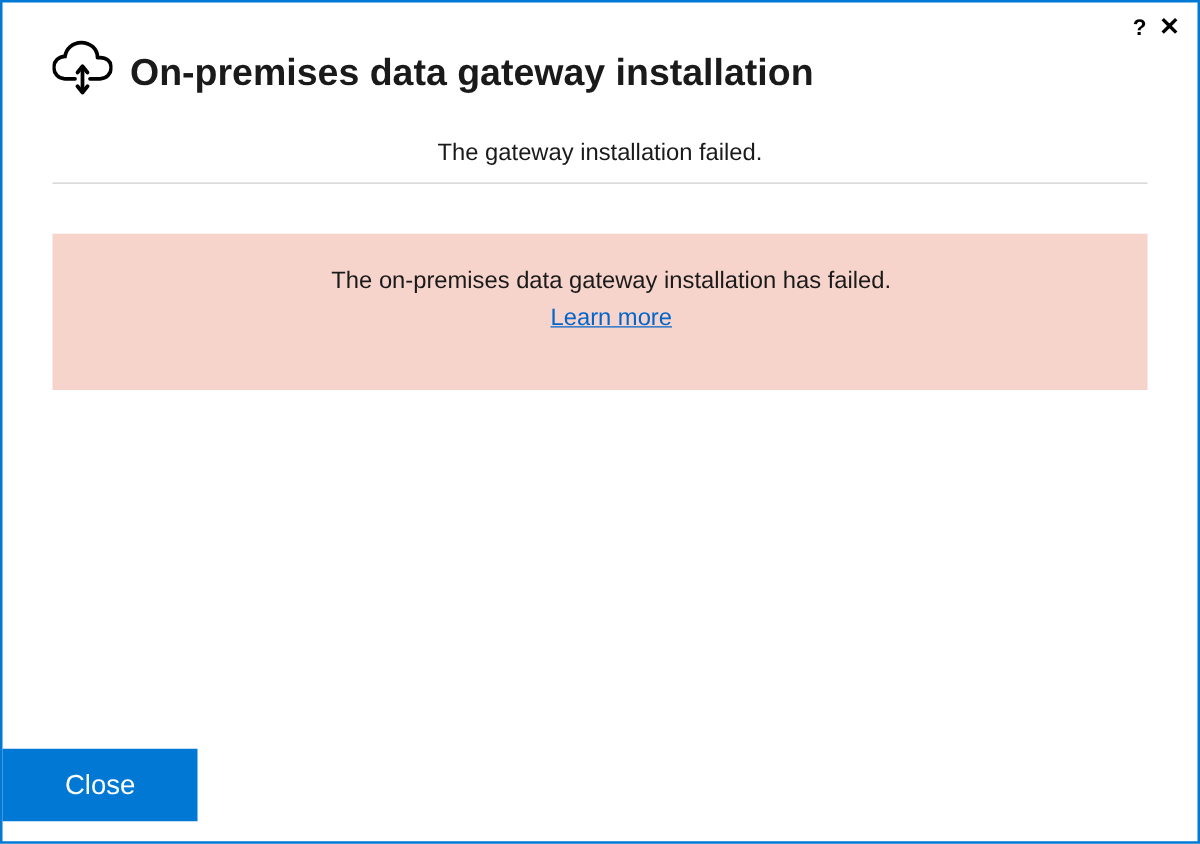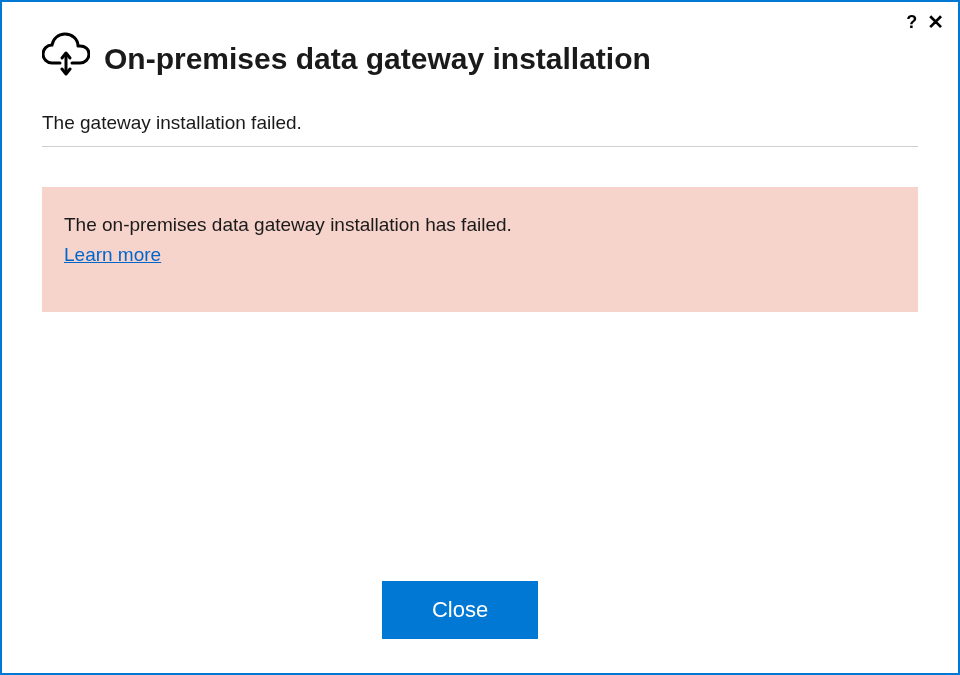--- a/index.html
+++ b/index.html
@@ -43,20 +43,21 @@
     }
     .header .icon-wrap svg { display: block; }
     .header h1 {
       font-size: 30px;
       font-weight: 600;
       color: #1a1a1a;
     }
     .content {
       padding: 36px 40px 0 40px;
       flex: 1;
+      text-align: center;
     }
     .status-line {
       font-size: 19px;
       color: #1a1a1a;
       padding-bottom: 12px;
       border-bottom: 1px solid #d0d0d0;
       margin-bottom: 40px;
     }
     .error-box {
       background: #f6d3cb;
@@ -65,23 +66,23 @@
       color: #1a1a1a;
       line-height: 1.45;
     }
     .error-box .err-title { margin-bottom: 2px; }
     .error-box a {
       color: #0066cc;
       display: inline-block;
       margin-bottom: 16px;
     }
     .footer {
-      padding: 0 40px 34px 0;
+      padding: 0 40px 16px 0;
       display: flex;
-      justify-content: center;
+      justify-content: flex-start;
     }
     .btn-primary {
       background: #0078d4;
       color: #fff;
       border: none;
       font-size: 22px;
       font-weight: 400;
       padding: 16px 50px;
       cursor: pointer;
       font-family: inherit;

